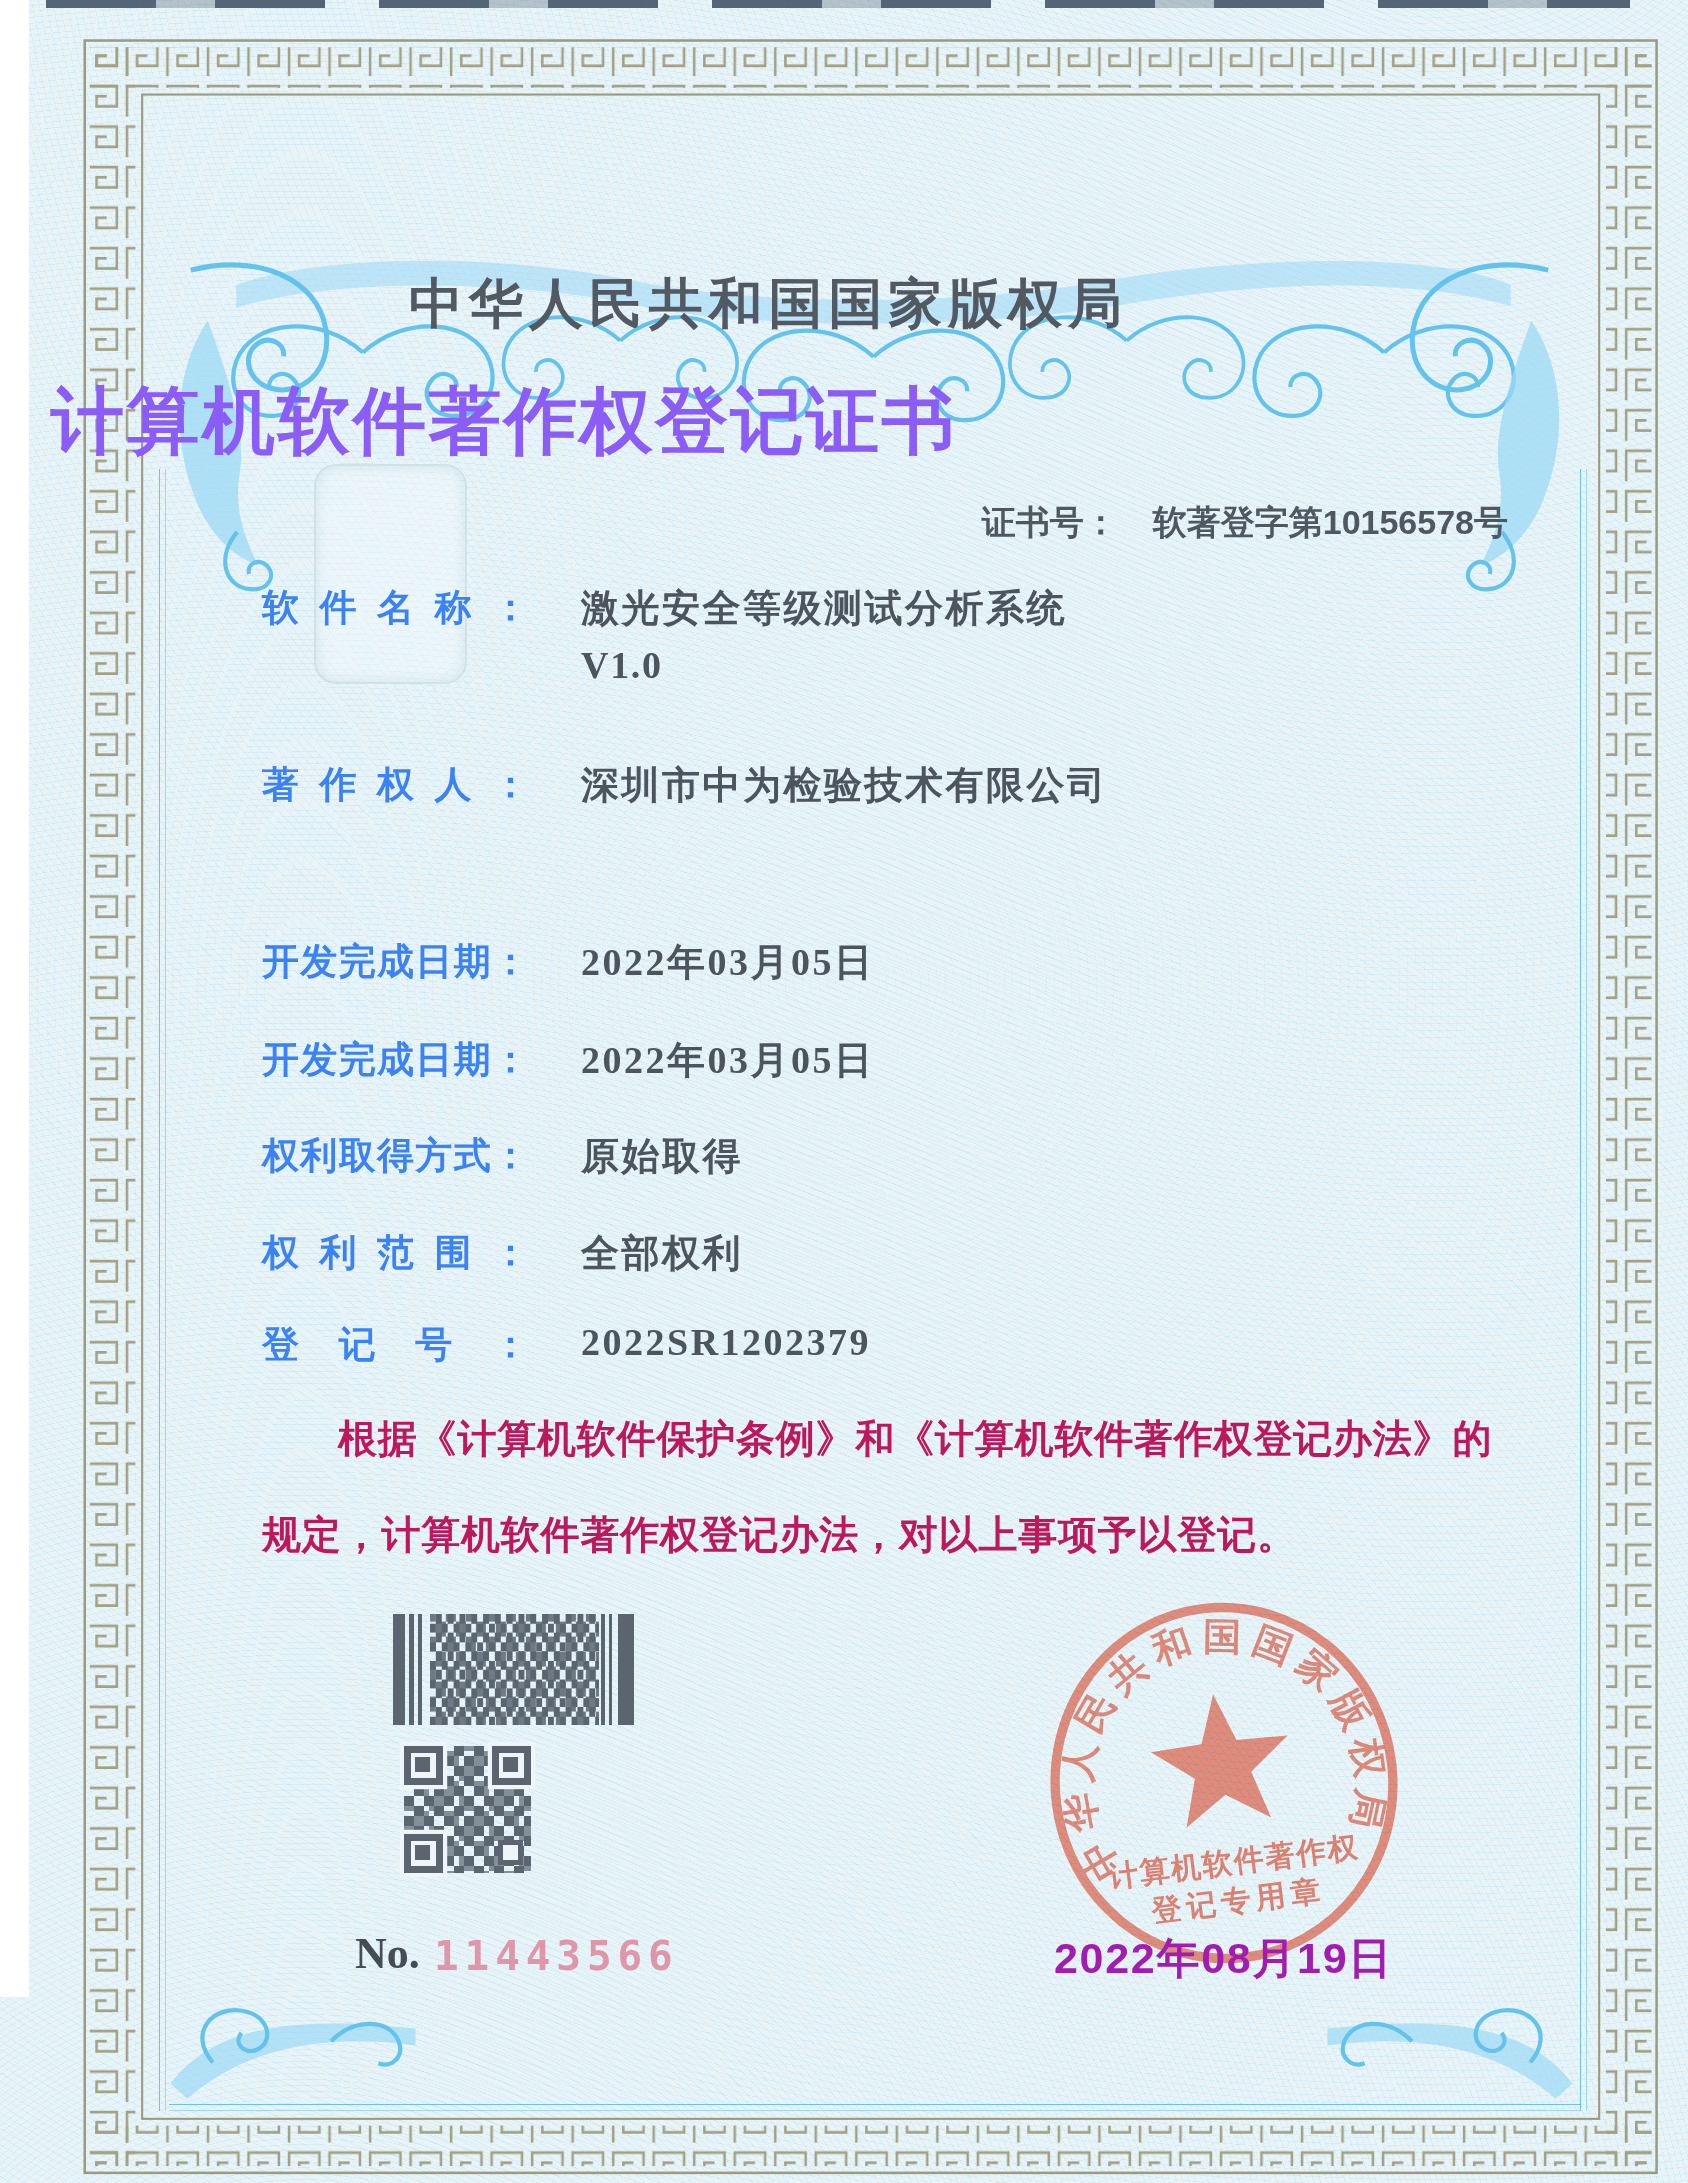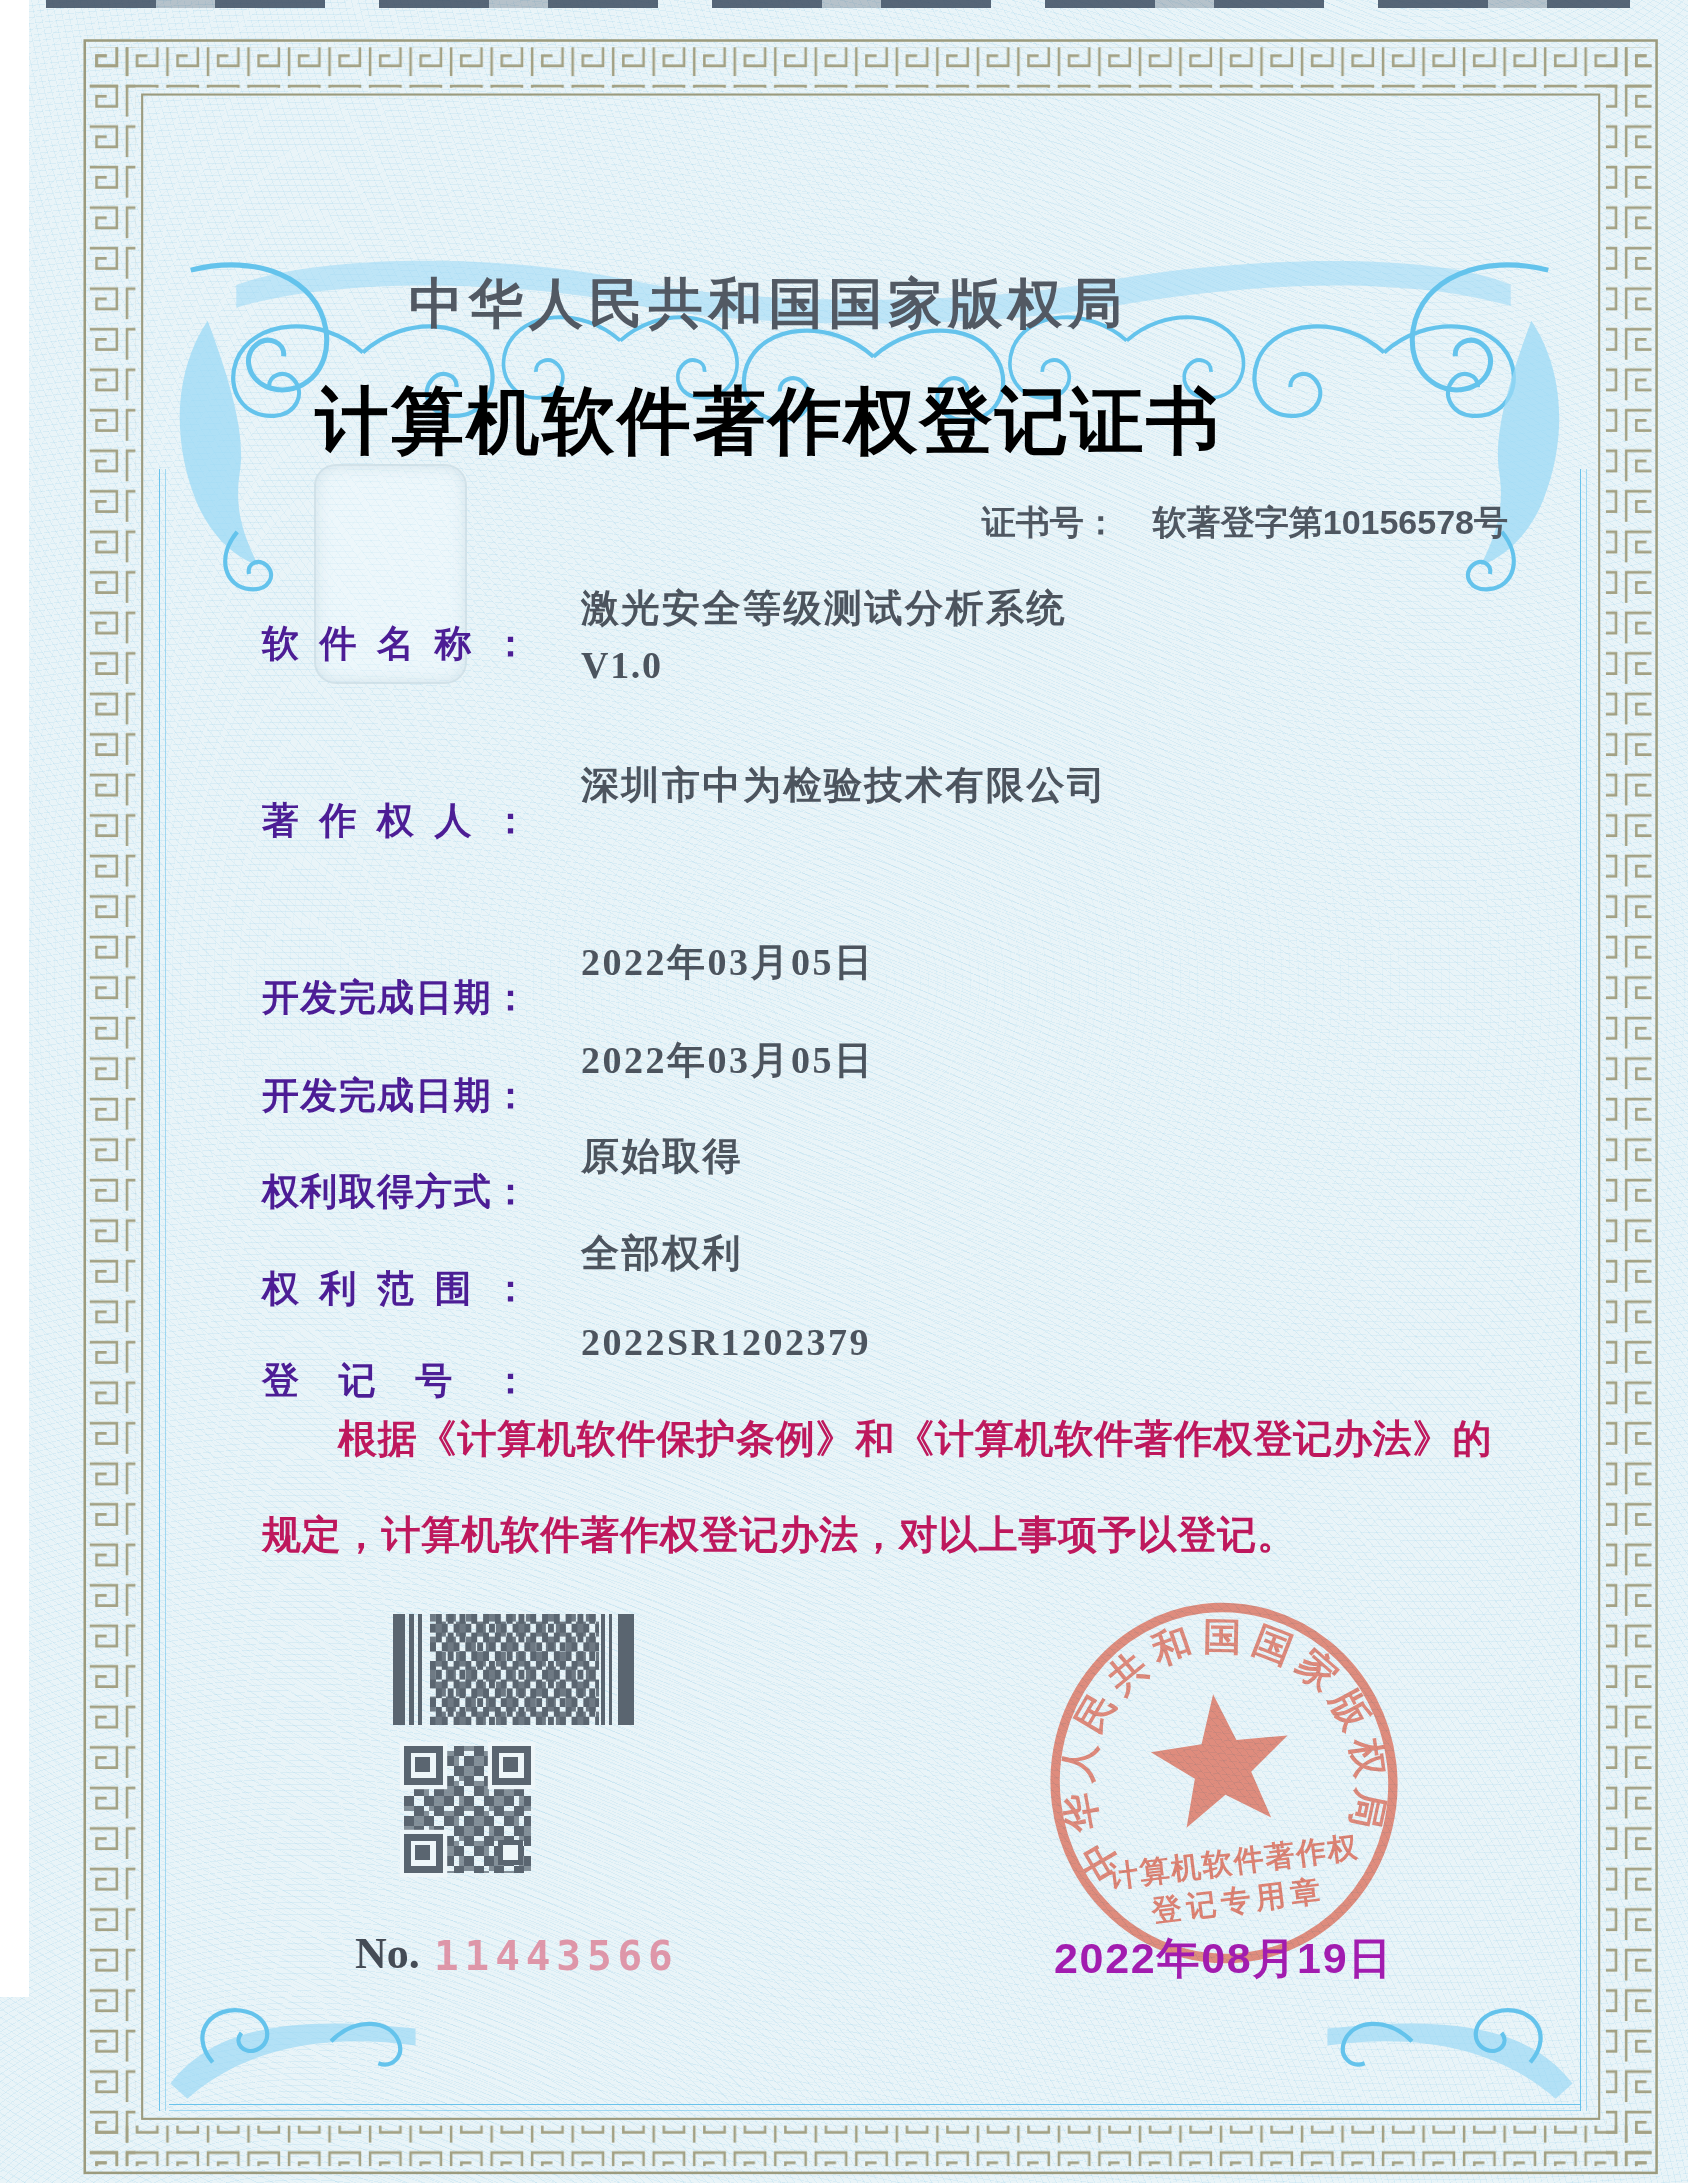--- a/index.html
+++ b/index.html
@@ -11,29 +11,29 @@
     background-image:
       repeating-radial-gradient(circle at 18% 115%, rgba(125,195,228,0.16) 0 0.8px, rgba(0,0,0,0) 0.8px 5.9px),
       repeating-radial-gradient(circle at 85% -12%, rgba(125,195,228,0.14) 0 0.8px, rgba(0,0,0,0) 0.8px 6.8px),
       repeating-radial-gradient(circle at 50% 45%, rgba(150,210,235,0.10) 0 0.8px, rgba(0,0,0,0) 0.8px 8.4px);}
   .scan-strip{left:46px;top:0;right:59px;height:7.6px;opacity:.85;
     background:repeating-linear-gradient(90deg,#3c4c60 0 110px, rgba(60,76,96,.35) 110px 169px, #3c4c60 169px 279px, rgba(0,0,0,0) 279px 333px);}
   .left-margin{left:0;top:0;width:29px;height:1997px;background:#ffffff;}
   
   .authority{left:51px;top:268px;width:1435px;text-align:center;font-size:54px;font-weight:700;
     color:#525963;letter-spacing:5.9px;font-family:"Liberation Serif", serif;}
-  .cert-title{left:51px;top:373px;width:1435px;text-align:center;font-size:73px;font-weight:700;
-    color:#000000;letter-spacing:2.5px;font-family:"Liberation Serif", serif;}
+  .cert-title{left:51px;top:373px;width:1435px;text-align:left;font-size:73px;font-weight:700;
+    color:#8b5cf6;letter-spacing:2.5px;font-family:"Liberation Serif", serif;}
   .certno{top:500px;right:181px;font-size:34px;font-weight:700;color:#4f5761;
     font-family:"Liberation Sans", sans-serif;margin-left:12px;}
   .certno .gap{display:inline-block;width:35px;}
   .row{left:262px;height:51px;}
-  .flabel{display:inline-block;width:267px;font-size:37px;font-weight:700;color:#4c1d95;
+  .flabel{display:inline-block;width:267px;font-size:37px;font-weight:700;color:#3b82f6;
     font-family:"Liberation Sans", sans-serif;text-align:justify;text-align-last:justify;
-    vertical-align:top;white-space:nowrap;margin-top:36px;}
+    vertical-align:top;white-space:nowrap;}
   .fvalue{position:absolute;left:319px;top:0;font-size:38px;font-weight:600;color:#4c545e;
     letter-spacing:2.5px;white-space:nowrap;font-family:"Liberation Serif", serif;}
   .v2{left:581px;font-size:38px;font-weight:600;color:#4c545e;letter-spacing:1.7px;}
   .stmt{font-size:39px;font-weight:600;color:#be185d;letter-spacing:0.8px;white-space:nowrap;}
   .serial-prefix{left:355px;top:1928px;font-size:44px;color:#454c56;font-weight:600;}
   .serial-num{left:434px;top:1932px;font-size:41px;color:#dd8096;opacity:.8;
     font-family:"DejaVu Sans Mono", monospace;letter-spacing:5.9px;font-weight:bold;}
   .issue-date{left:1054px;top:1930px;font-size:43px;font-weight:700;color:#a21caf;letter-spacing:1.7px;
     font-family:"Liberation Sans", sans-serif;}
   

